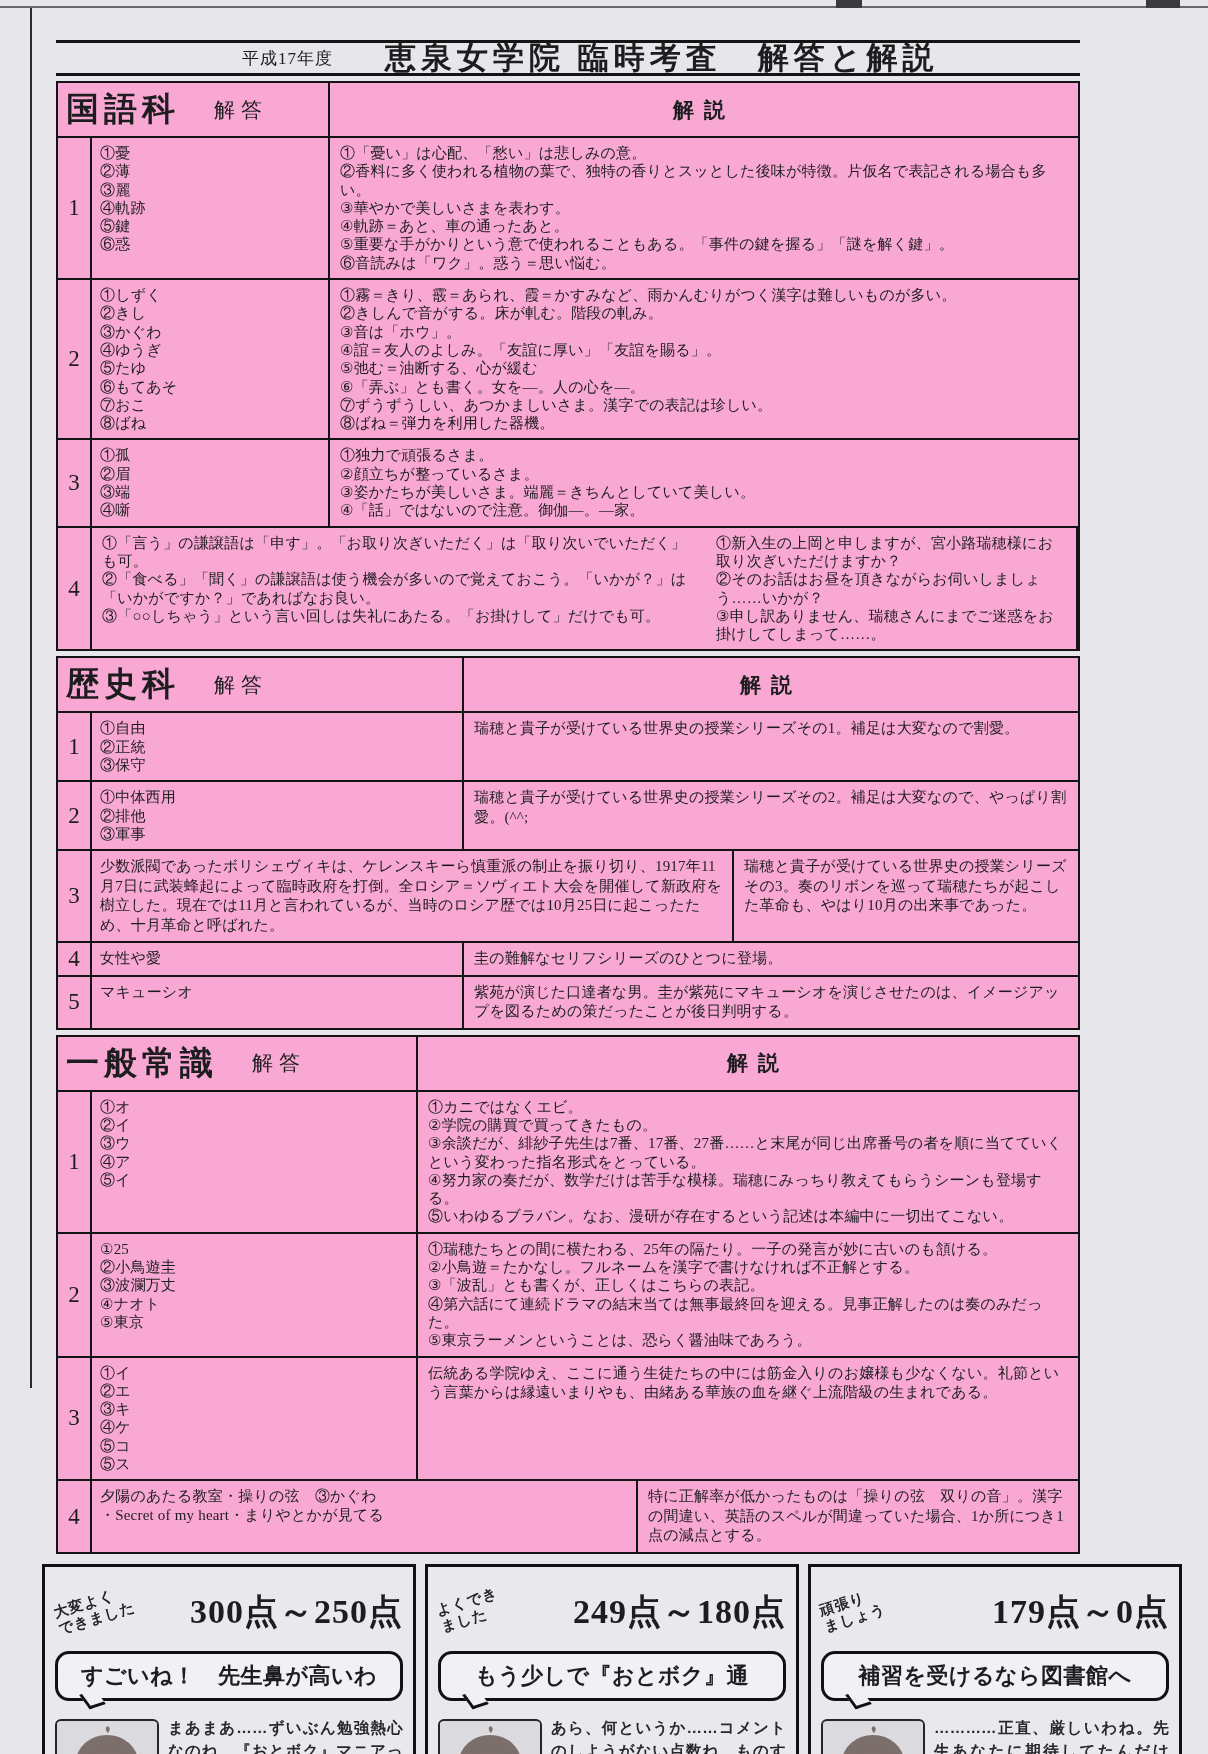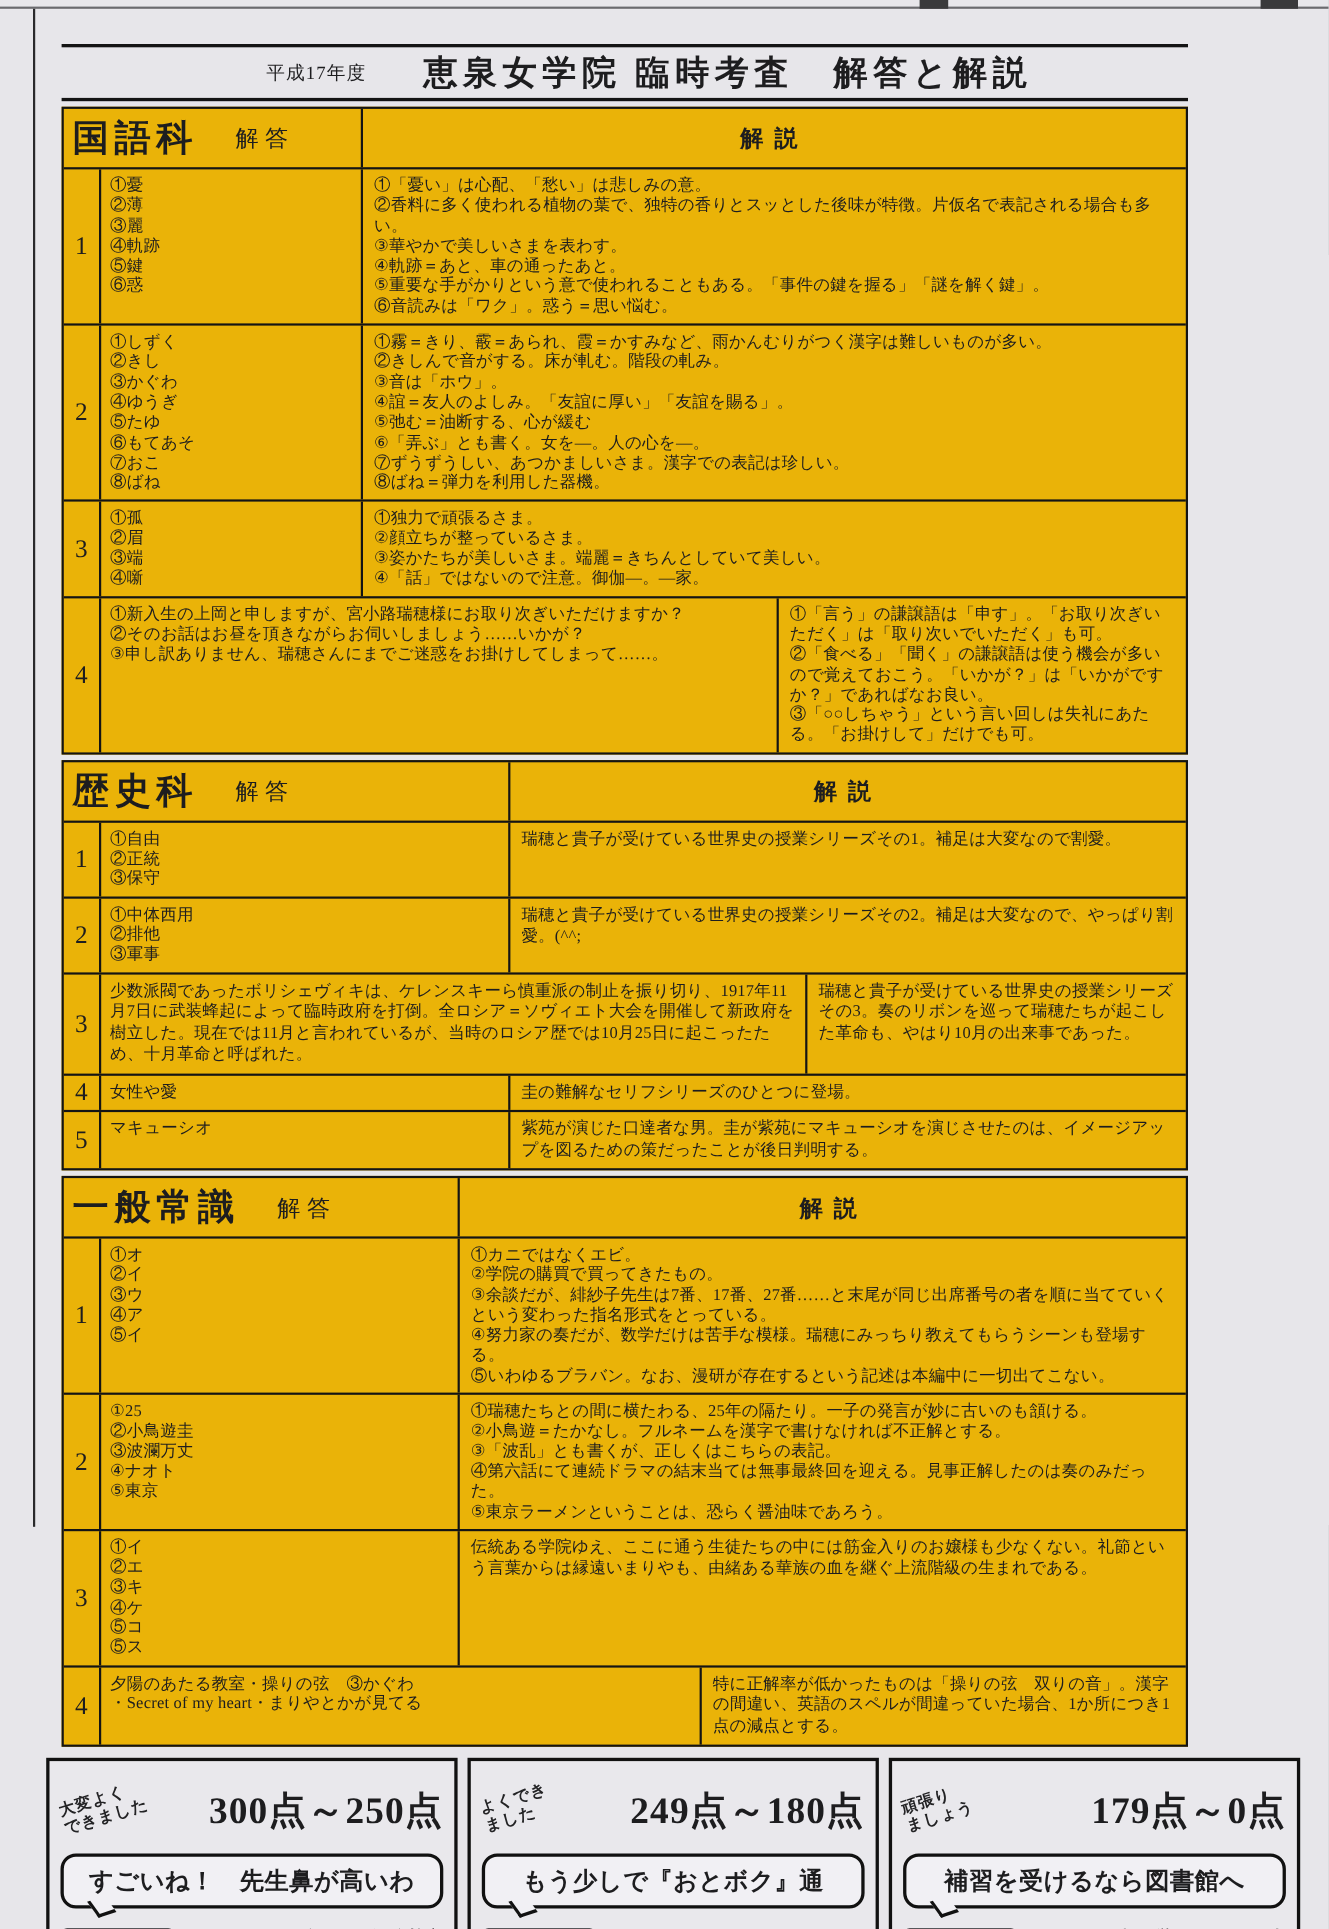--- a/index.html
+++ b/index.html
@@ -14,31 +14,31 @@
   }
   
   .edge-top{position:absolute;top:6px;left:0;width:1208px;height:2px;background:#6a6a6e;}
   .edge-left{position:absolute;top:8px;left:30px;width:2px;height:1380px;background:#2a2a2c;}
   .corner-mark{position:absolute;top:0;height:8px;background:#3a3a3c;}
   .cm1{left:836px;width:26px;}
   .cm2{left:1146px;width:34px;}
 
   
   .title-bar{
-    margin:40px 0 0 56px;width:1024px;height:52px;
+    margin:40px 0 0 56px;width:1024px;height:36px;
     border-top:3px solid #141414;border-bottom:3px solid #141414;
     display:flex;align-items:center;box-sizing:border-box;
   }
   .year{font-size:17px;margin-left:186px;letter-spacing:1px;}
   .doc-title{font-size:31px;font-weight:bold;margin:0 0 0 52px;letter-spacing:5px;}
 
   
   .subject{
     margin:5px 0 0 56px;width:1024px;
-    border:2.5px solid #141414;box-sizing:border-box;background:#eab308;
+    border:2.5px solid #141414;box-sizing:border-box;background:#f9a8d4;
   }
   .sec-head{display:grid;border-bottom:2.5px solid #141414;}
   .h-kokugo{grid-template-columns:272px 1fr;}
   .h-rekishi{grid-template-columns:406px 1fr;}
   .h-joshiki{grid-template-columns:360px 1fr;gap:20px;}
   .sec-name-wrap{display:flex;align-items:center;border-right:2px solid #141414;padding:4px 0 4px 8px;}
   .sec-name{font-size:33px;font-weight:bold;letter-spacing:5px;}
   .ans-label{font-size:21px;font-weight:normal;margin-left:34px;letter-spacing:6px;}
   .exp-label{display:flex;align-items:center;justify-content:center;font-size:21px;font-weight:bold;letter-spacing:10px;}
 
@@ -175,26 +175,26 @@
 ②眉
 ③端
 ④噺</div>
         <div class="cell exp lines">①独力で頑張るさま。
 ②顔立ちが整っているさま。
 ③姿かたちが美しいさま。端麗＝きちんとしていて美しい。
 ④「話」ではないので注意。御伽―。―家。</div>
       </div>
       <div class="trow r-wide">
         <div class="cell num">4</div>
+        <div class="cell exp lines">①「言う」の謙譲語は「申す」。「お取り次ぎいただく」は「取り次いでいただく」も可。
+②「食べる」「聞く」の謙譲語は使う機会が多いので覚えておこう。「いかが？」は「いかがですか？」であればなお良い。
+③「○○しちゃう」という言い回しは失礼にあたる。「お掛けして」だけでも可。</div>
         <div class="cell ans lines">①新入生の上岡と申しますが、宮小路瑞穂様にお取り次ぎいただけますか？
 ②そのお話はお昼を頂きながらお伺いしましょう……いかが？
 ③申し訳ありません、瑞穂さんにまでご迷惑をお掛けしてしまって……。</div>
-        <div class="cell exp lines">①「言う」の謙譲語は「申す」。「お取り次ぎいただく」は「取り次いでいただく」も可。
-②「食べる」「聞く」の謙譲語は使う機会が多いので覚えておこう。「いかが？」は「いかがですか？」であればなお良い。
-③「○○しちゃう」という言い回しは失礼にあたる。「お掛けして」だけでも可。</div>
       </div>
     </div>
   </section>
 
   <section class="subject">
     <div class="sec-head h-rekishi">
       <div class="sec-name-wrap">
         <span class="sec-name">歴史科</span>
         <span class="ans-label">解答</span>
       </div>

